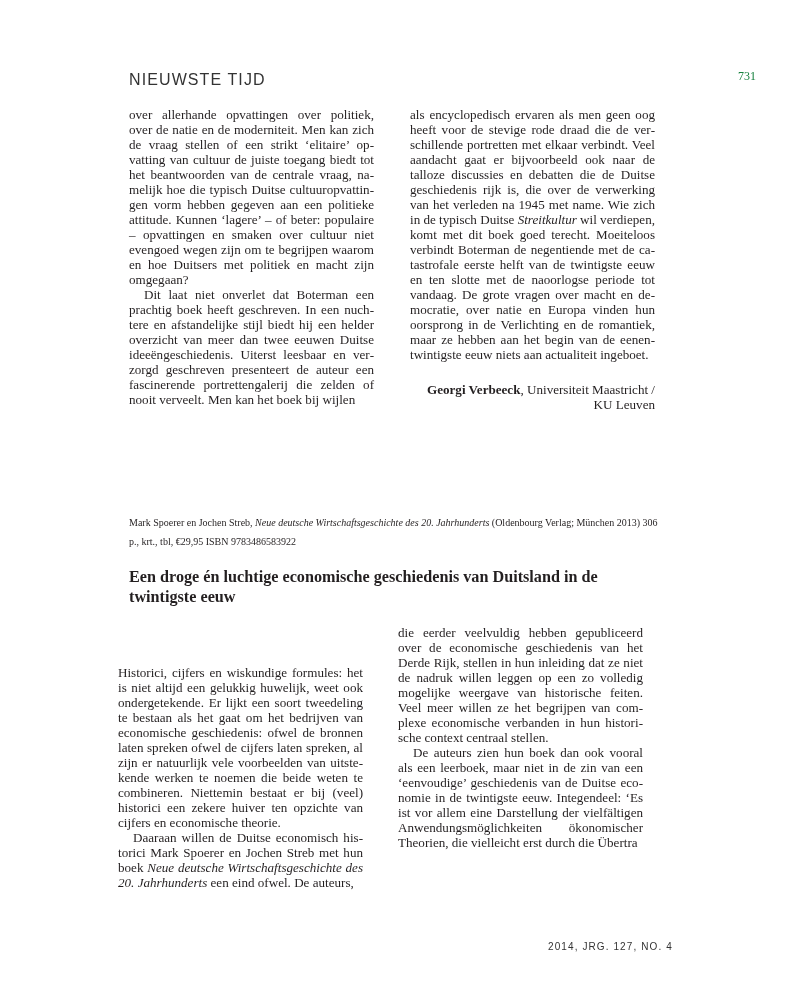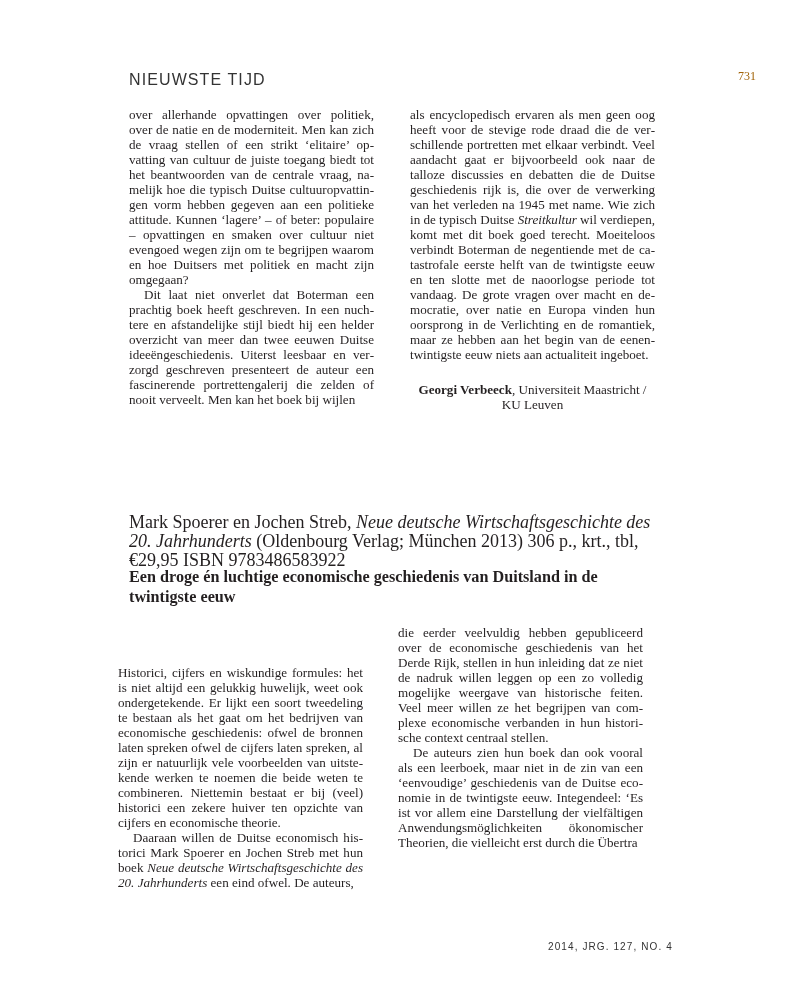--- a/index.html
+++ b/index.html
@@ -23,21 +23,21 @@
       font-size: 16px;
       letter-spacing: 1.1px;
       color: #333;
     }
     .page-number {
       position: absolute;
       top: 69px;
       left: 738px;
       font-family: "Liberation Serif", "DejaVu Serif", serif;
       font-size: 12px;
-      color: #a16207;
+      color: #15803d;
     }
     .footer {
       position: absolute;
       top: 941px;
       left: 548px;
       font-family: "Liberation Sans", "DejaVu Sans", sans-serif;
       font-size: 10px;
       letter-spacing: 1.1px;
       color: #333;
     }
@@ -54,29 +54,29 @@
     }
     .col p.indent {
       text-indent: 15px;
     }
     .col-a1 { left: 129px; top: 107px; }
     .col-b1 { left: 410px; top: 107px; }
     .col-a2 { left: 118px; top: 625px; margin-top: 40px; }
     .col-b2 { left: 398px; top: 625px; }
     .signature {
       margin-top: 19.5px !important;
-      text-align: center;
+      text-align: right;
     }
     .signature b { font-weight: bold; }
     .citation {
       position: absolute;
       left: 129px;
       top: 513px;
       width: 530px;
-      font-size: 18px;
+      font-size: 10px;
       line-height: 19px;
     }
     .review-title {
       position: absolute;
       left: 129px;
       top: 568px;
       width: 520px;
       font-size: 16.2px;
       line-height: 19.5px;
       font-weight: bold;

